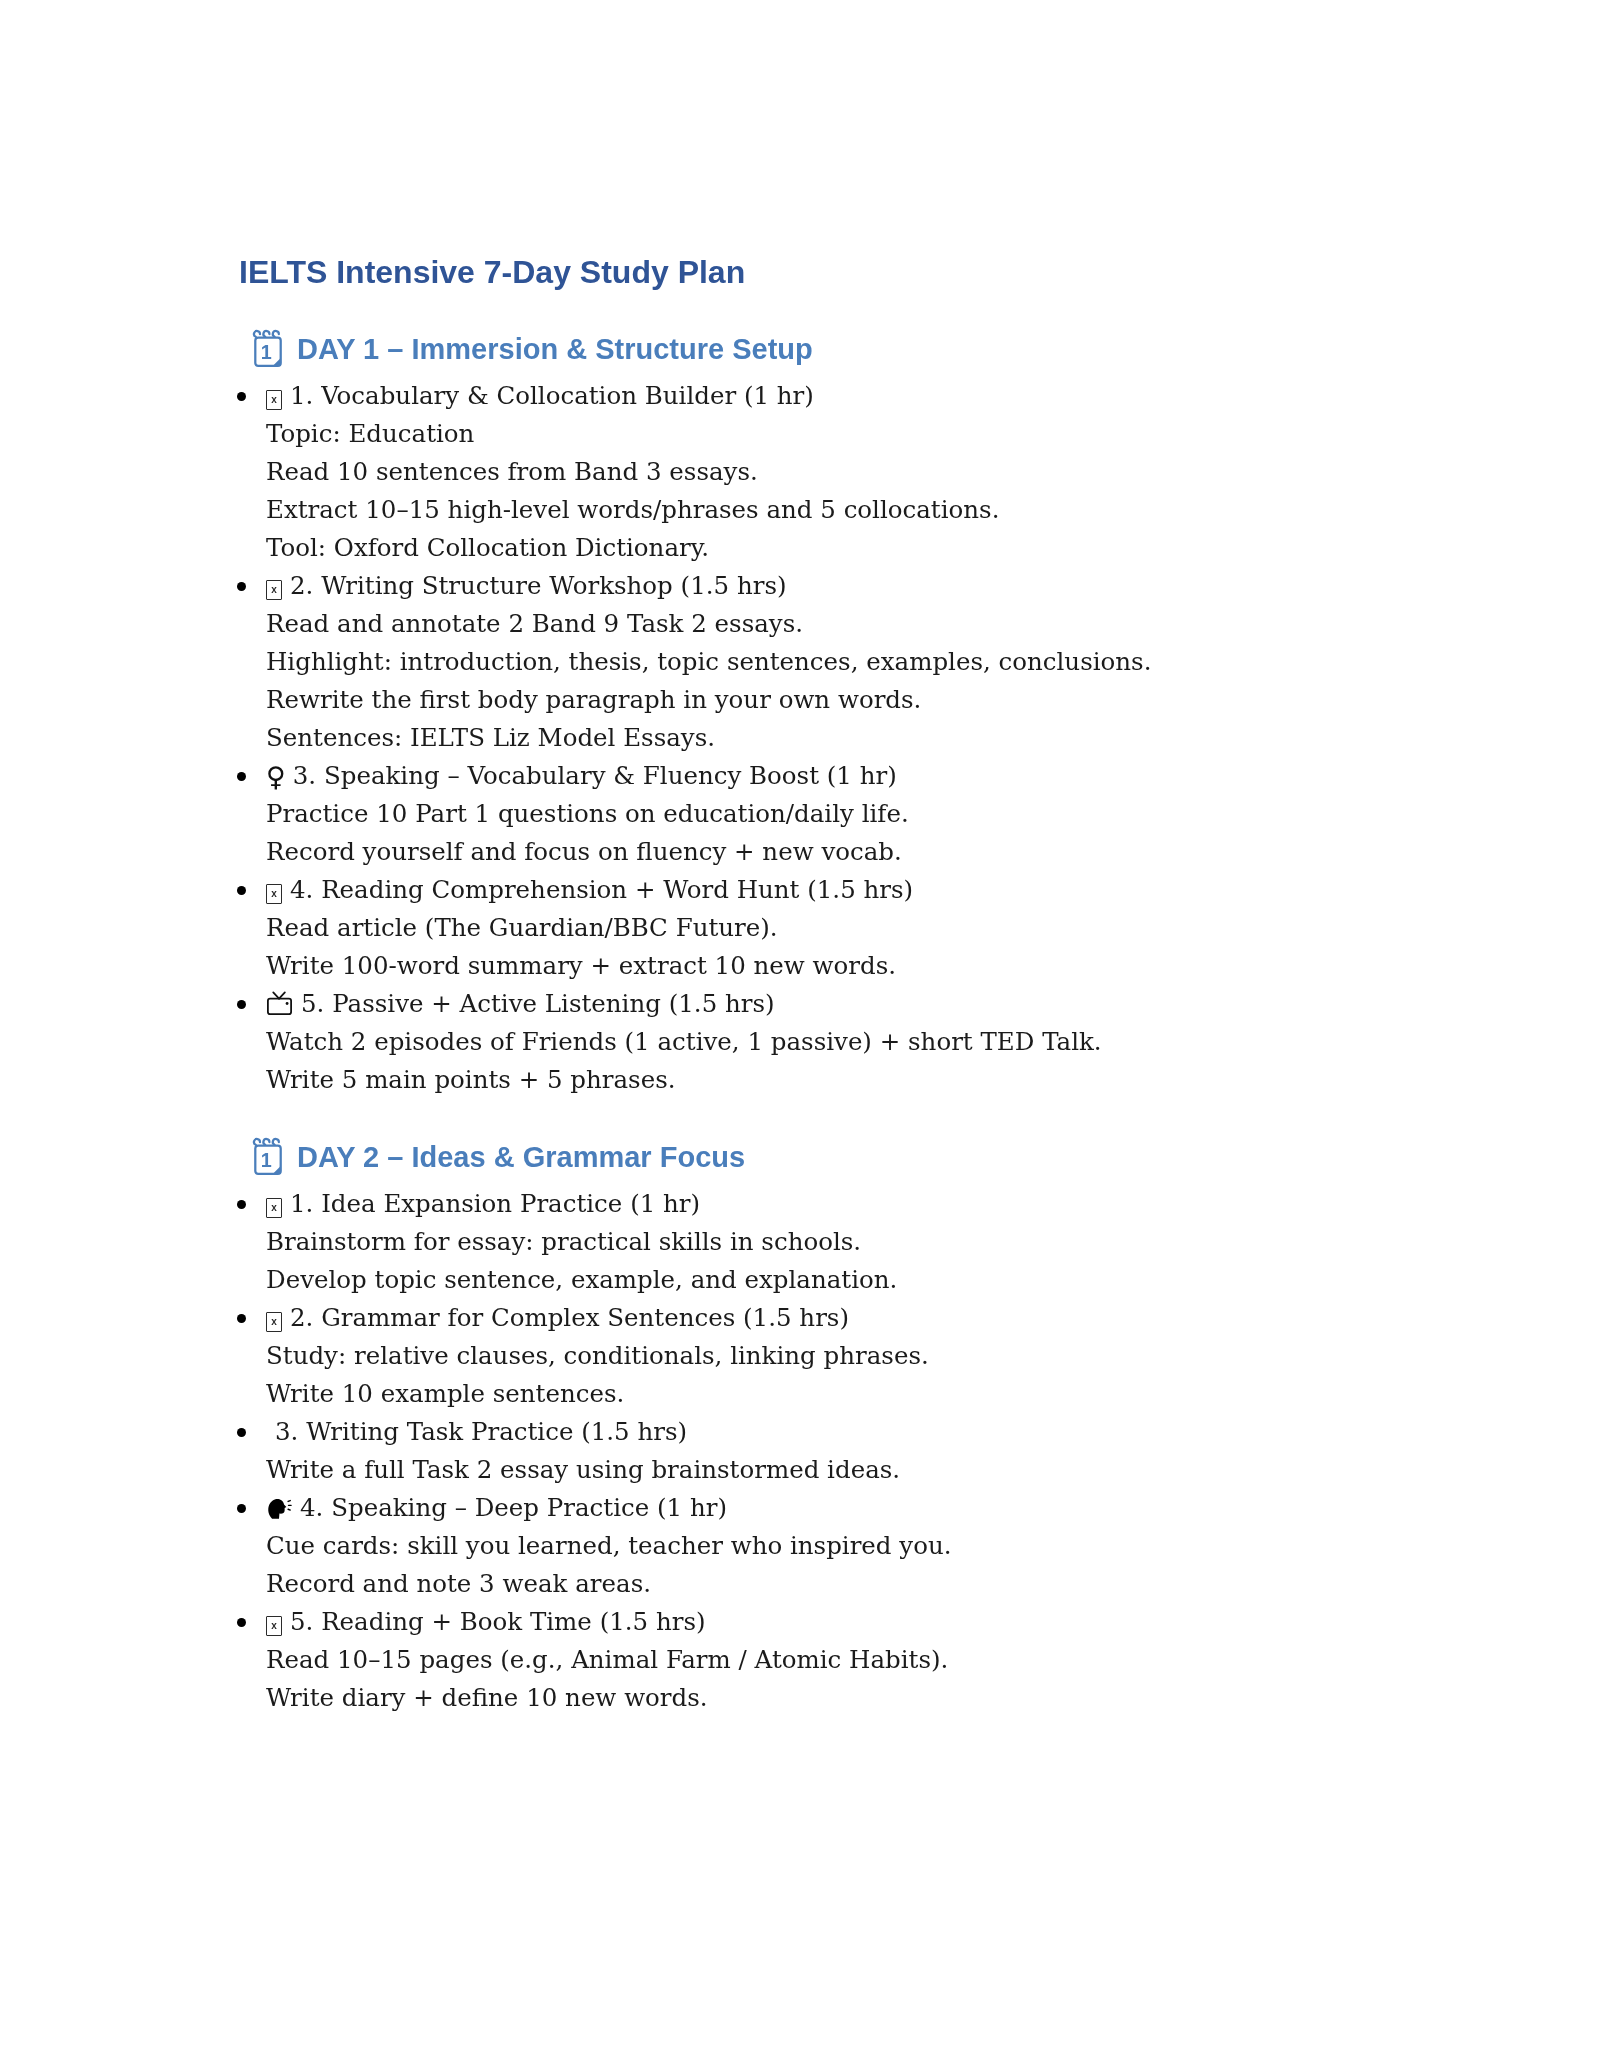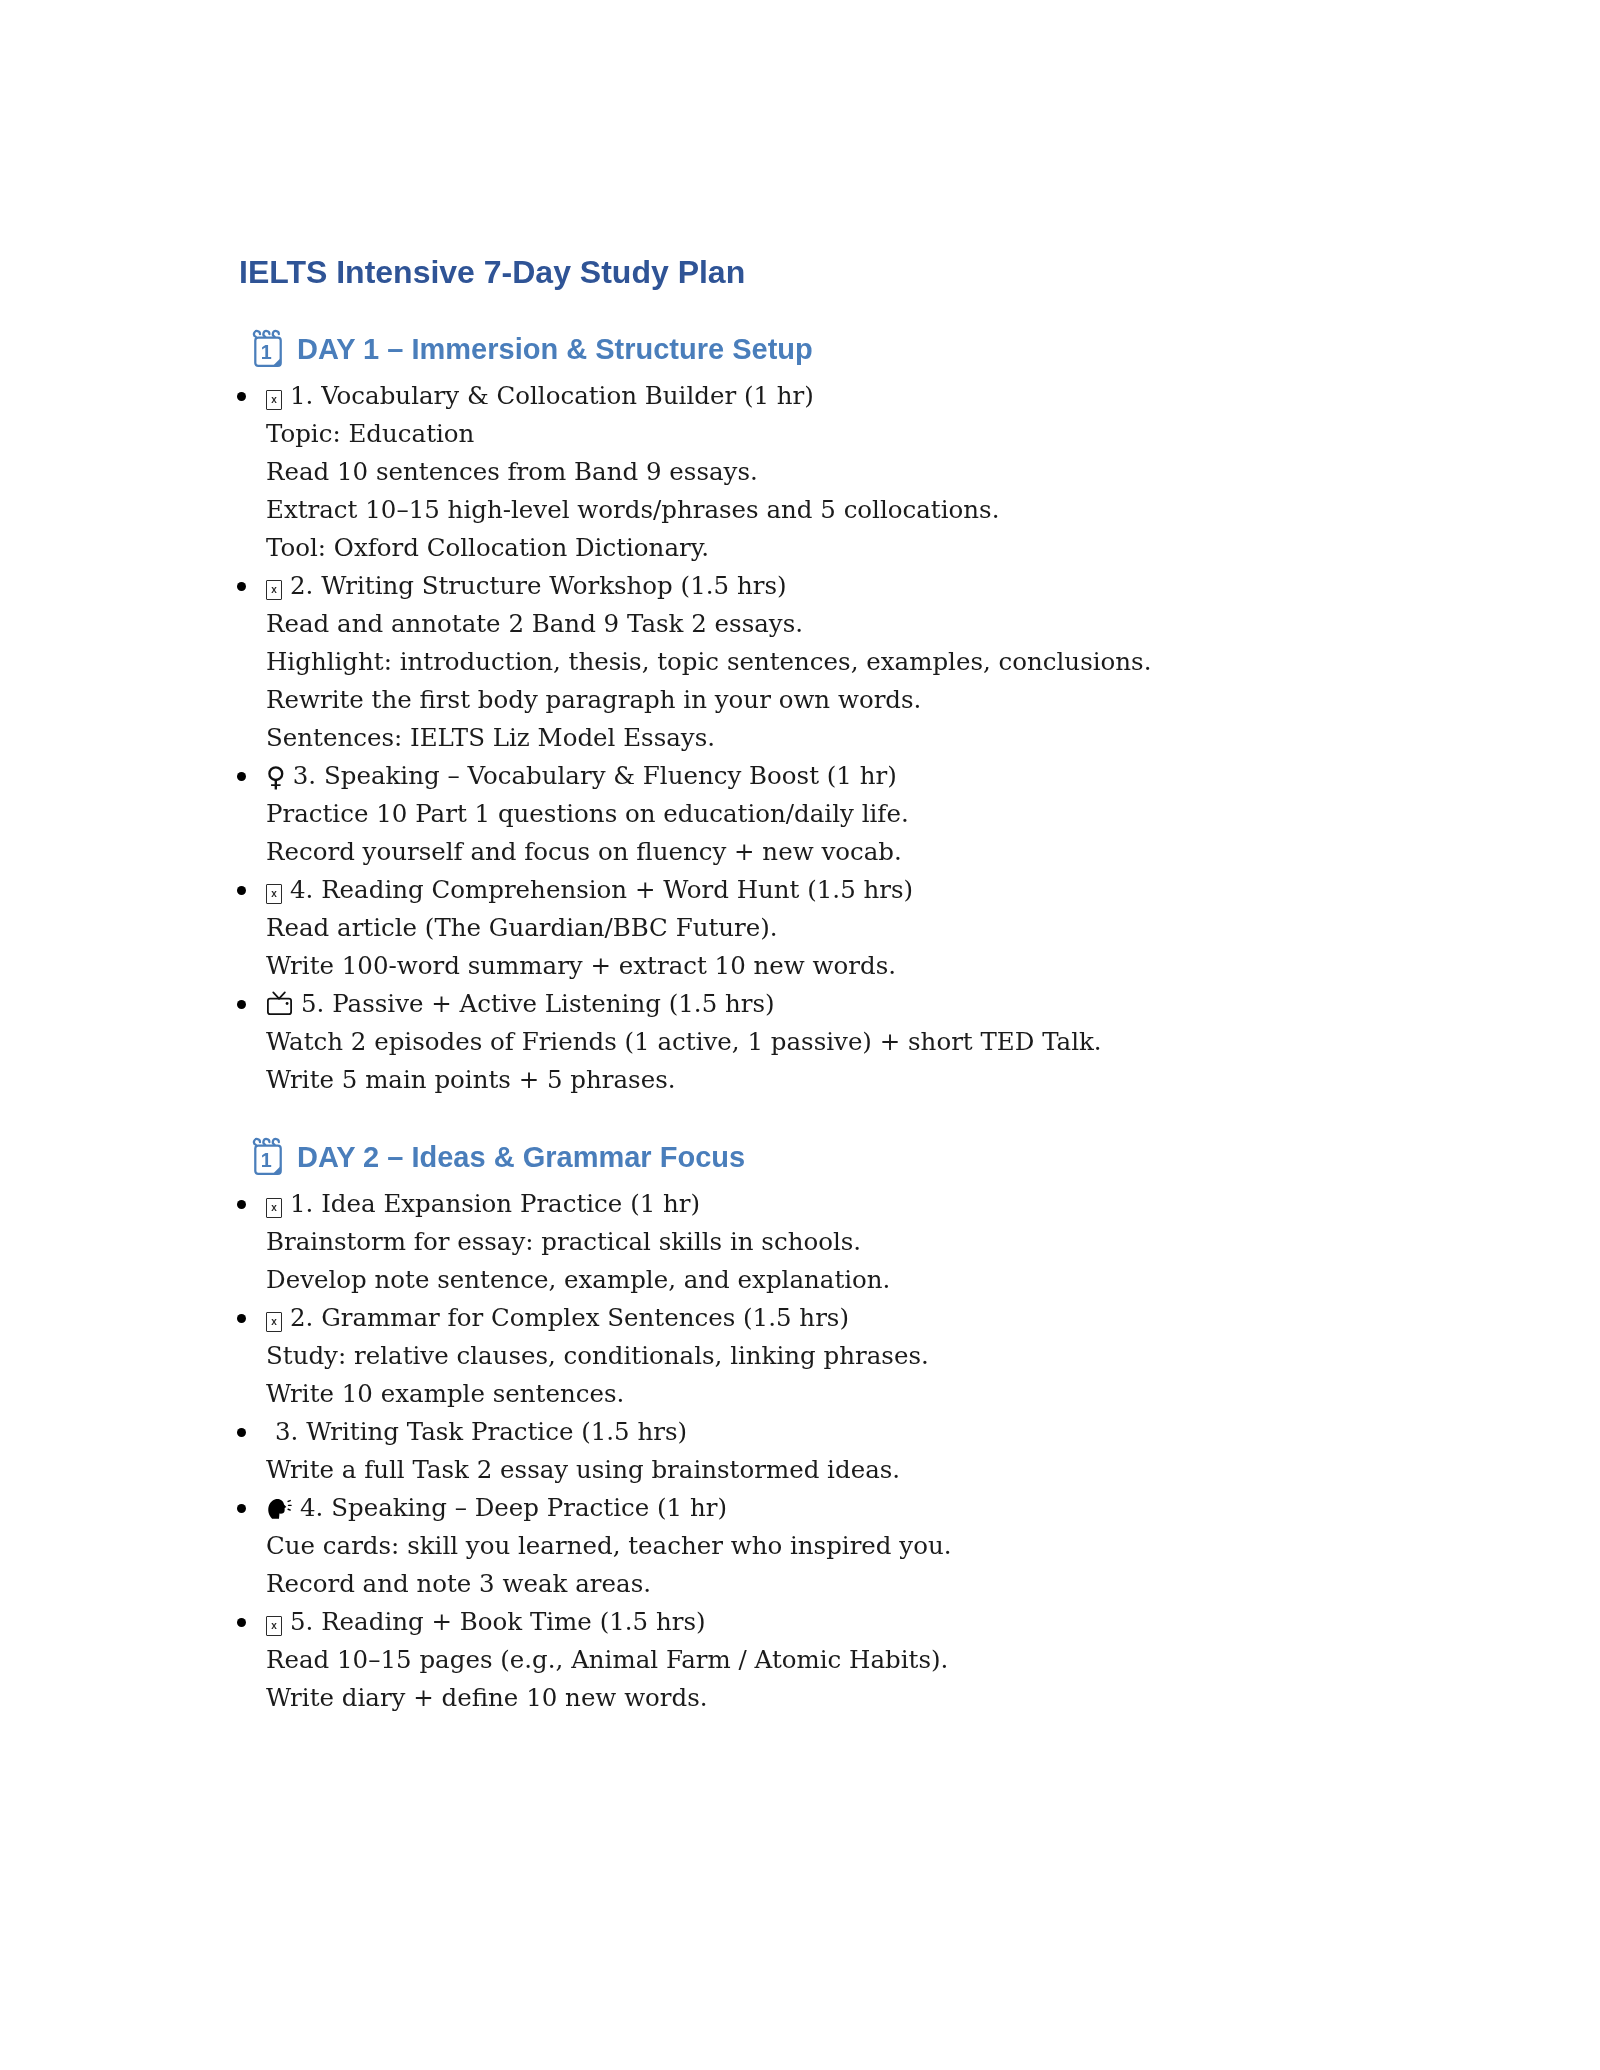--- a/index.html
+++ b/index.html
@@ -82,21 +82,21 @@
       <span class="day-heading-text">DAY 1 – Immersion &amp; Structure Setup</span>
     </h2>
     <ul class="task-list">
   <li class="task-item">
     <span class="bullet"></span>
     <div class="task-lines">
       <div class="task-line task-head">
         <span class="task-icon tofu">x</span><span class="task-head-text">1. Vocabulary &amp; Collocation Builder (1 hr)</span>
       </div>
     <div class="task-line">Topic: Education</div>
-              <div class="task-line">Read 10 sentences from Band 9 essays.</div>
+              <div class="task-line">Read 10 sentences from Band 3 essays.</div>
               <div class="task-line">Extract 10–15 high-level words/phrases and 5 collocations.</div>
               <div class="task-line">Tool: Oxford Collocation Dictionary.</div>
             </div>
   </li>
 
   <li class="task-item">
     <span class="bullet"></span>
     <div class="task-lines">
       <div class="task-line task-head">
         <span class="task-icon tofu">x</span><span class="task-head-text">2. Writing Structure Workshop (1.5 hrs)</span>
@@ -167,21 +167,21 @@
       <span class="day-heading-text">DAY 2 – Ideas &amp; Grammar Focus</span>
     </h2>
     <ul class="task-list">
   <li class="task-item">
     <span class="bullet"></span>
     <div class="task-lines">
       <div class="task-line task-head">
         <span class="task-icon tofu">x</span><span class="task-head-text">1. Idea Expansion Practice (1 hr)</span>
       </div>
     <div class="task-line">Brainstorm for essay: practical skills in schools.</div>
-              <div class="task-line">Develop note sentence, example, and explanation.</div>
+              <div class="task-line">Develop topic sentence, example, and explanation.</div>
             </div>
   </li>
 
   <li class="task-item">
     <span class="bullet"></span>
     <div class="task-lines">
       <div class="task-line task-head">
         <span class="task-icon tofu">x</span><span class="task-head-text">2. Grammar for Complex Sentences (1.5 hrs)</span>
       </div>
     <div class="task-line">Study: relative clauses, conditionals, linking phrases.</div>

